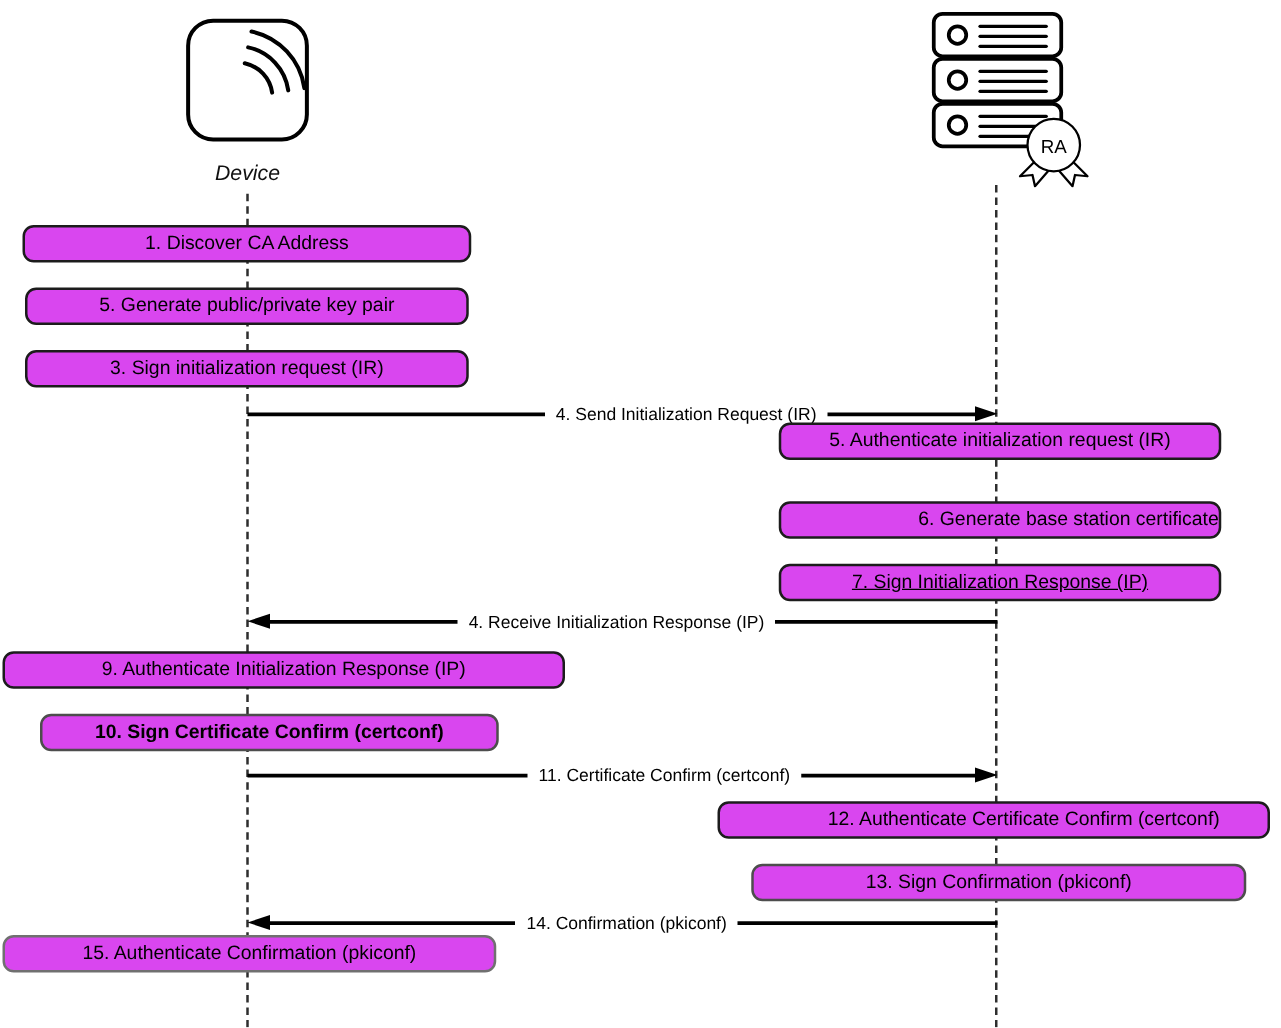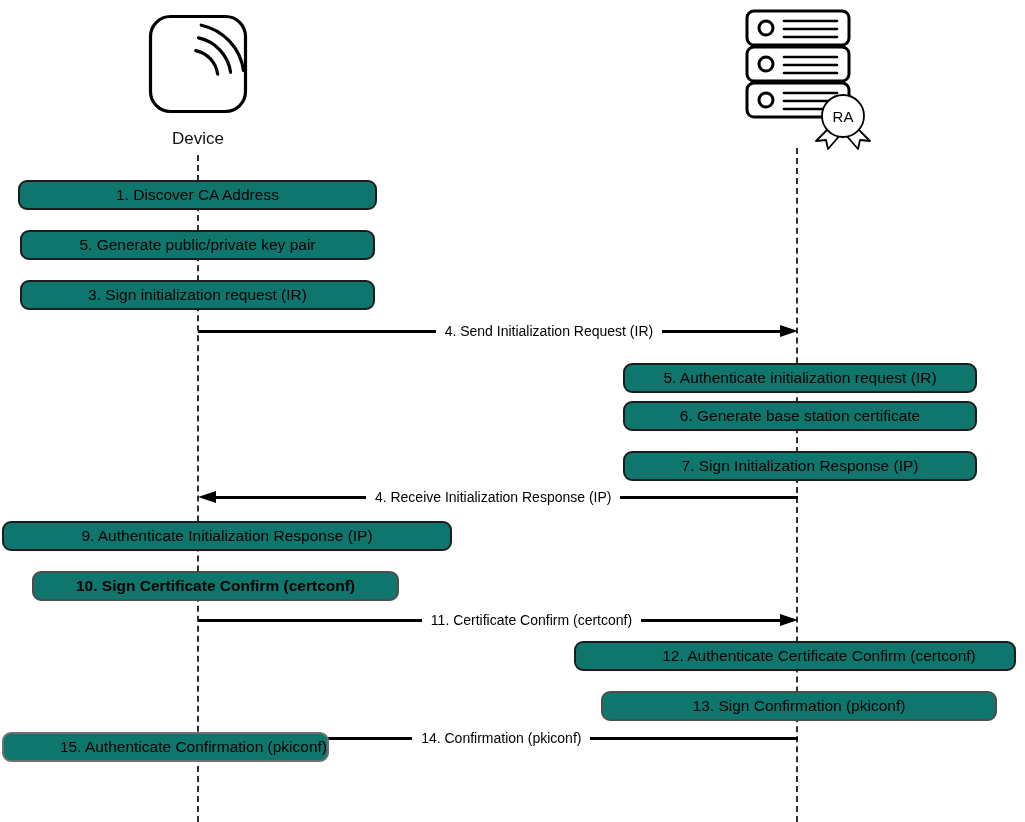--- a/index.html
+++ b/index.html
@@ -2,24 +2,24 @@
 <html><head>
 <meta charset="utf-8">
 <style>
   html,body{margin:0;padding:0;background:#ffffff;}
   .stage{
     position:relative;width:1025px;height:822px;background:#ffffff;
     font-family:"Liberation Sans",sans-serif;color:#000;overflow:hidden;
   }
   .lifeline{position:absolute;width:0;border-left:2px dashed #2e2e2e;z-index:0;}
   .actor-label{
-    position:absolute;text-align:center;font-size:17px;color:#111;z-index:1;
+    position:absolute;text-align:center;font-size:17px;color:#111;z-index:1;font-style:italic;
   }
   .step-box{
-    position:absolute;height:30px;box-sizing:border-box;background:#0f766e;
+    position:absolute;height:30px;box-sizing:border-box;background:#d946ef;
     border:2px solid #1c1c1c;border-radius:9px;display:flex;align-items:center;
     justify-content:center;font-size:15.5px;white-space:nowrap;z-index:2;
   }
   .step-box.soft{border-color:#4d4d4d;}
   .step-box.softer{border-color:#707070;}
   .msg{
     position:absolute;left:198px;width:600px;height:30px;display:flex;
     align-items:center;z-index:2;
   }
   .msg .seg{height:0;border-top:3px solid #000;}
@@ -86,27 +86,27 @@
     <span>3. Sign initialization request (IR)</span>
   </div>
 
   <div class="msg" style="top:316px;">
     <div class="seg" style="flex:1.9;"></div>
     <div class="lbl">4. Send Initialization Request (IR)</div>
     <div class="seg" style="flex:0.95;"></div>
     <div class="head-r"></div>
   </div>
 
-  <div class="step-box" style="left:623px;top:338px;width:354px;margin-top:25px;">
+  <div class="step-box" style="left:623px;top:338px;width:354px;">
     <span>5. Authenticate initialization request (IR)</span>
   </div>
-  <div class="step-box" style="left:623px;top:401px;width:354px;">
+  <div class="step-box" style="left:623px;top:401px;width:354px;justify-content:flex-end;">
     <span>6. Generate base station certificate</span>
   </div>
-  <div class="step-box" style="left:623px;top:451px;width:354px;">
+  <div class="step-box" style="left:623px;top:451px;width:354px;text-decoration:underline;">
     <span>7. Sign Initialization Response (IP)</span>
   </div>
 
   <div class="msg" style="top:482px;">
     <div class="head-l"></div>
     <div class="seg" style="flex:0.85;"></div>
     <div class="lbl">4. Receive Initialization Response (IP)</div>
     <div class="seg" style="flex:1;"></div>
   </div>
 
@@ -131,17 +131,17 @@
     <span>13. Sign Confirmation (pkiconf)</span>
   </div>
 
   <div class="msg" style="top:723px;">
     <div class="head-l"></div>
     <div class="seg" style="flex:0.95;"></div>
     <div class="lbl">14. Confirmation (pkiconf)</div>
     <div class="seg" style="flex:1;"></div>
   </div>
 
-  <div class="step-box softer" style="left:2px;top:732px;width:327px;justify-content:flex-end;">
+  <div class="step-box softer" style="left:2px;top:748px;width:395px;">
     <span>15. Authenticate Confirmation (pkiconf)</span>
   </div>
 
 </div>
 
 </body></html>

